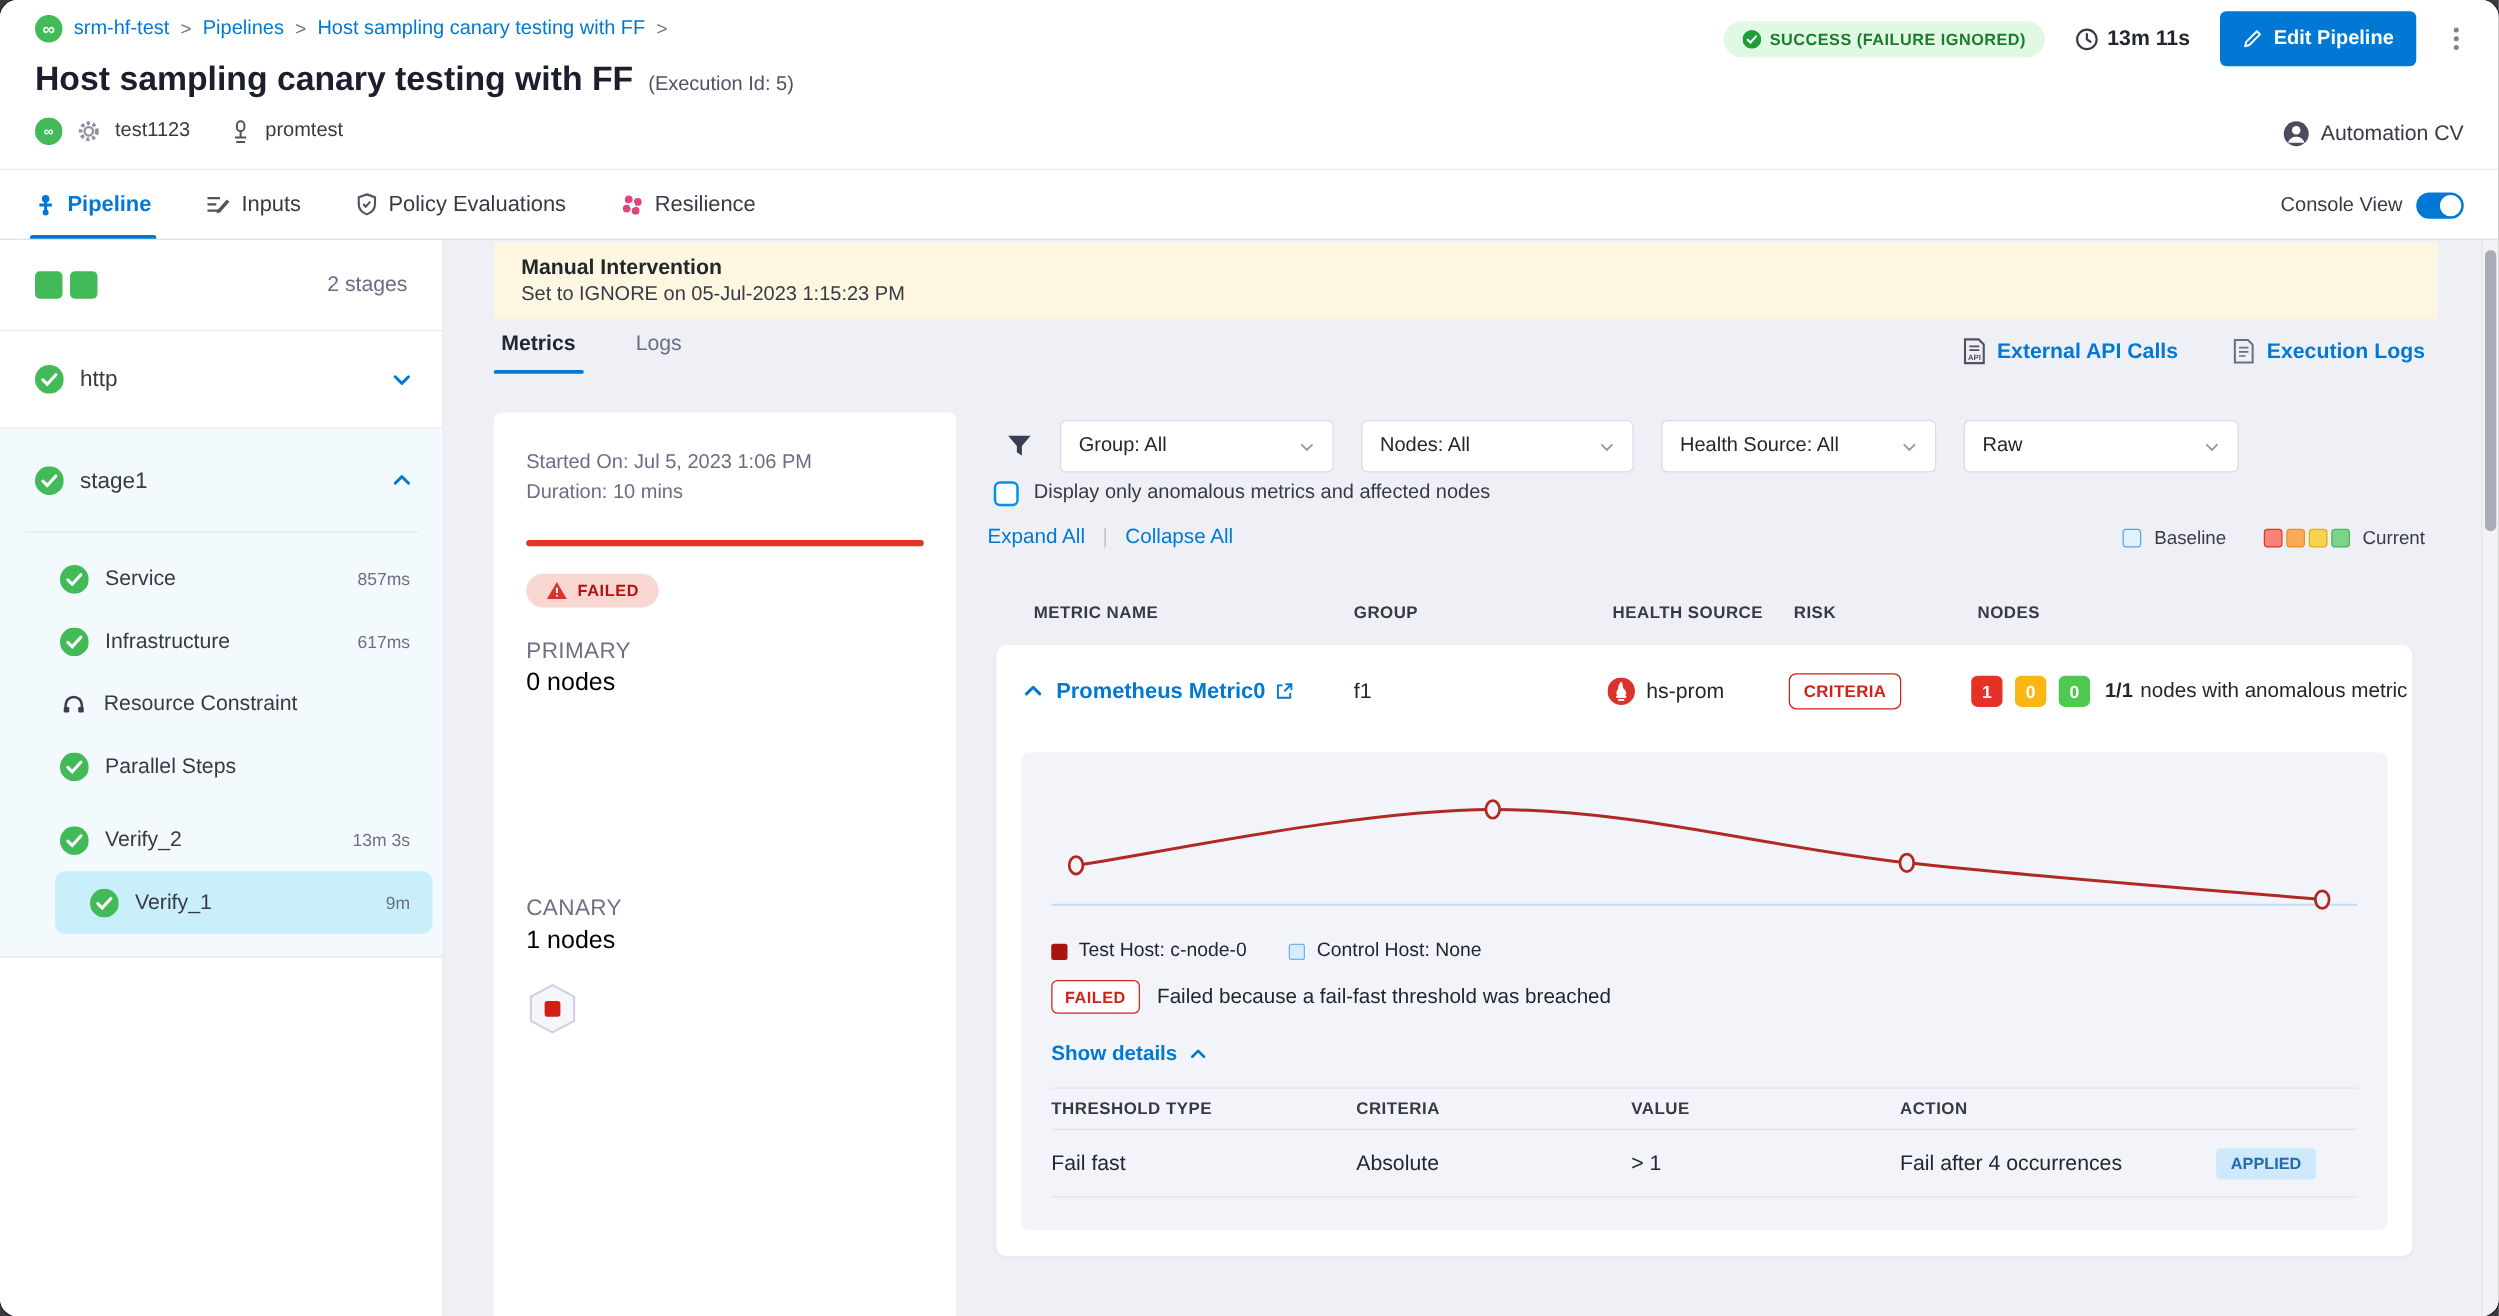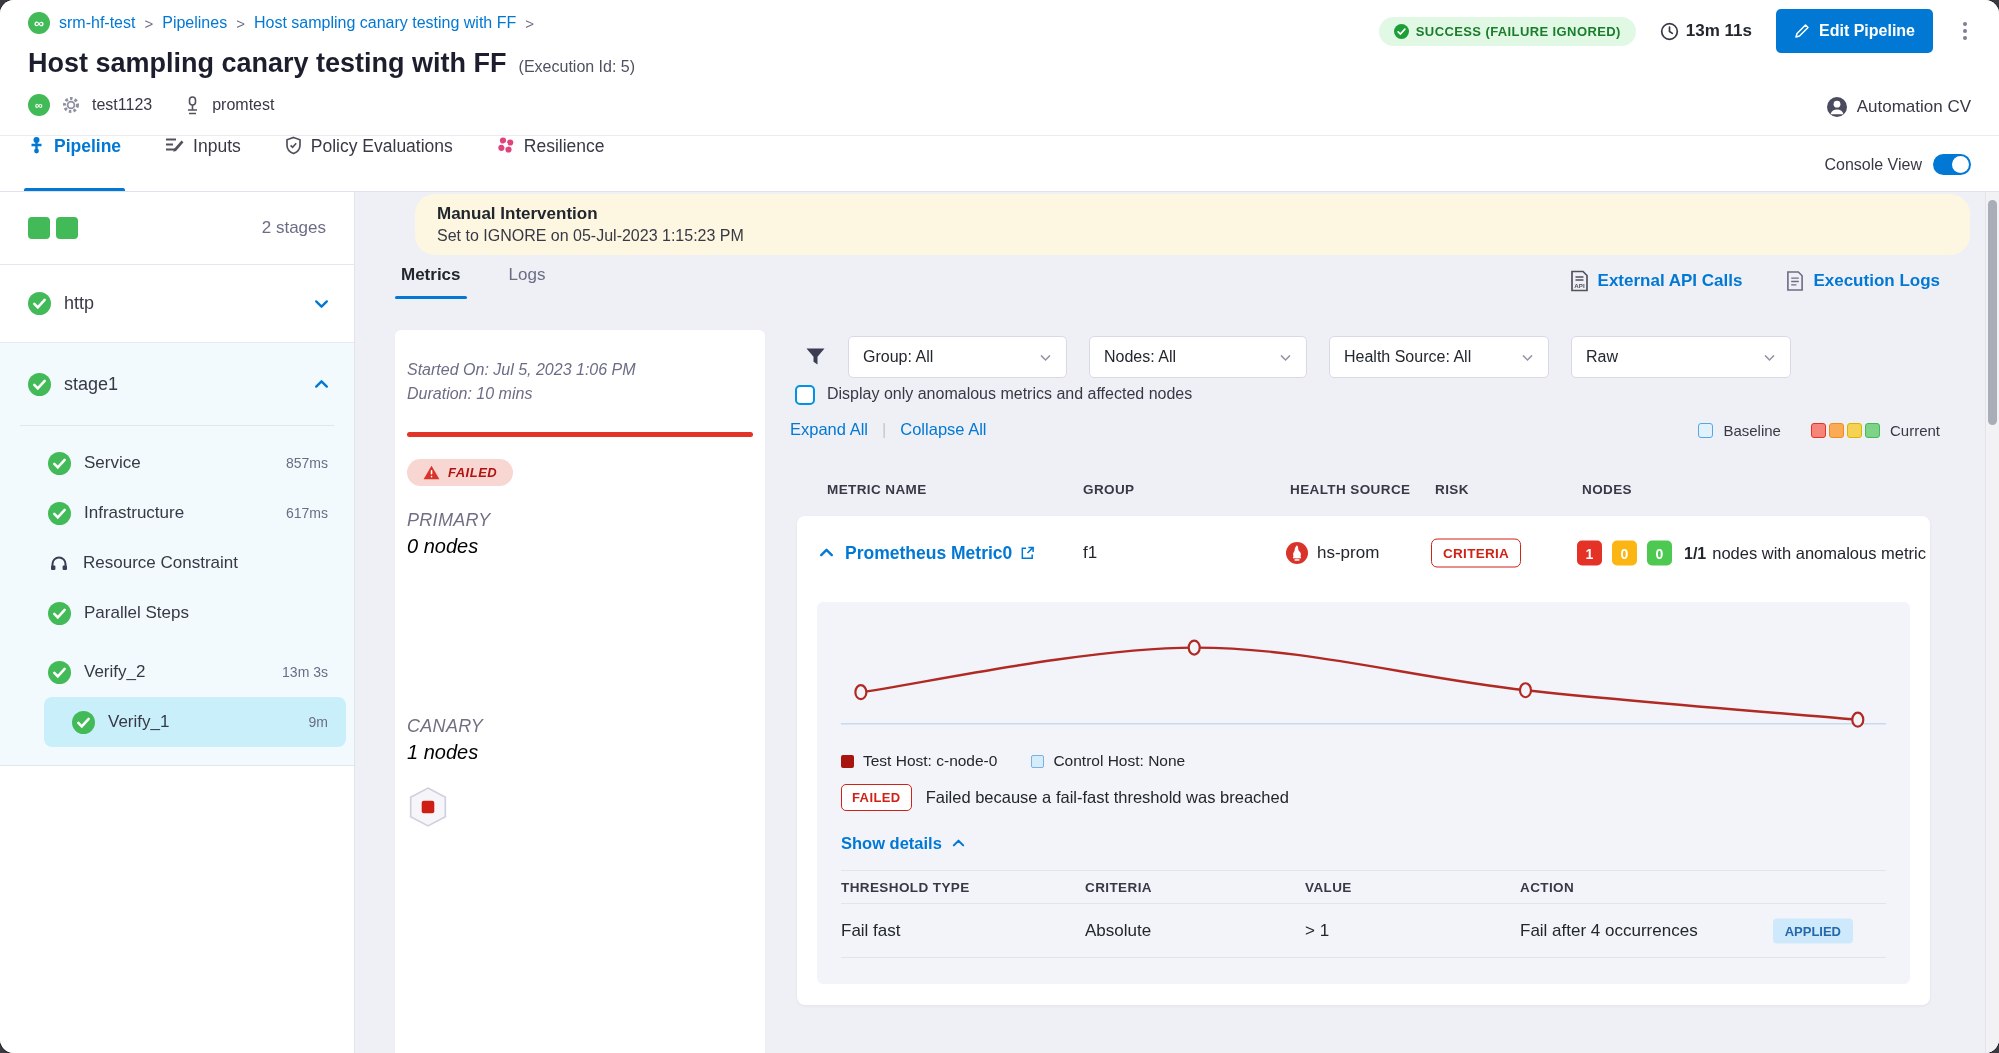--- a/index.html
+++ b/index.html
@@ -21,21 +21,21 @@
   .kebab i { width:4px; height:4px; border-radius:50%; background:#7d7f92; }
   .page-title-row { position:absolute; left:28px; top:48px; display:flex; align-items:baseline; gap:12px; }
   .page-title { font-size:27px; font-weight:700; color:#1c1e2d; }
   .exec-id { font-size:16px; color:#4f5162; }
   .meta-row { position:absolute; left:28px; top:94px; display:flex; align-items:center; gap:11px; font-size:16px; color:#383946; }
   .meta-gap { width:10px; }
   .user-chip { position:absolute; right:28px; top:96px; display:flex; align-items:center; gap:9px; font-size:17px; color:#383946; }
 
   
   .tabbar { position:absolute; left:0; top:135px; width:1999px; height:57px; background:#fff; border-top:1px solid #ebecf2; border-bottom:1px solid #e0e1ea; display:flex; align-items:center; padding-left:28px; gap:44px; }
-  .mtab { position:relative; height:100%; display:flex; gap:9px; font-size:17.5px; color:#383946; cursor:pointer; }
+  .mtab { position:relative; height:100%; display:flex; align-items:center; gap:9px; font-size:17.5px; color:#383946; cursor:pointer; }
   .mtab.active { color:#0278d5; font-weight:600; }
   .mtab.active:after { content:""; position:absolute; left:-4px; right:-4px; bottom:0; height:3px; background:#0278d5; border-radius:2px 2px 0 0; }
   .console-toggle { position:absolute; right:28px; top:0; height:57px; display:flex; align-items:center; gap:11px; font-size:16px; color:#383946; }
   .toggle { width:38px; height:21px; border-radius:11px; background:#0278d5; position:relative; cursor:pointer; }
   .toggle .knob { position:absolute; right:2px; top:2px; width:17px; height:17px; border-radius:50%; background:#fff; }
 
   
   .sidebar { position:absolute; left:0; top:192px; width:355px; height:861px; background:#fff; border-right:1px solid #e2e3ec; }
   .stage-count-row { height:73px; border-bottom:1px solid #e6e7ef; display:flex; align-items:center; padding:0 28px; }
   .sq { width:22px; height:22px; border-radius:4px; background:#42ba57; margin-right:6px; }
@@ -46,32 +46,32 @@
   .stage-section .stage-row { border-bottom:none; height:82px; }
   .stage-hairline { height:1px; background:#dcE8ef; margin:0 20px 12px 20px; }
   .step-row { height:50px; display:flex; align-items:center; gap:13px; padding:0 26px 0 48px; font-size:17px; color:#383946; cursor:pointer; }
   .step-row .dur { margin-left:auto; font-size:14px; color:#6b6d85; }
   .verify-block { margin-top:9px; }
   .step-row.verify { }
   .step-row.verify.selected { background:#c9f0fa; border-radius:8px; margin:0 8px 0 44px; padding-left:28px; padding-right:18px; }
 
   
   .main { position:absolute; left:355px; top:192px; width:1644px; height:861px; background:#eef0f5; }
-  .banner { position:absolute; left:40px; top:2px; width:1555px; height:61px; background:#fdf6e1; border-radius:20px; padding:10px 22px;margin-left:20px; }
+  .banner { position:absolute; left:40px; top:2px; width:1555px; height:61px; background:#fdf6e1; border-radius:0; padding:10px 22px; }
   .banner-title { font-size:17px; font-weight:700; color:#22272d; }
   .banner-sub { font-size:16px; color:#383946; margin-top:3px; }
   .panel-tabs { position:absolute; left:46px; top:73px; display:flex; gap:48px; }
   .ptab { font-size:17px; color:#6b6d85; padding-bottom:14px; position:relative; cursor:pointer; }
   .ptab.active { color:#22272d; font-weight:700; }
   .ptab.active:after { content:""; position:absolute; left:-6px; right:-6px; bottom:0; height:3px; background:#0278d5; border-radius:2px; }
   .log-links { position:absolute; right:59px; top:78px; display:flex; gap:44px; }
   .log-link { display:flex; align-items:center; gap:9px; font-size:17px; font-weight:700; color:#0278d5; cursor:pointer; }
 
   
-  .summary-card { position:absolute; left:40px; top:138px; width:370px; height:723px; background:#fff; border-radius:6px 6px 0 0; padding:28px 12px;font-style:italic; }
+  .summary-card { position:absolute; left:40px; top:138px; width:370px; height:723px; background:#fff; border-radius:6px 6px 0 0; padding:28px 26px; }
   .summary-line { font-size:16px; color:#6b6d85; line-height:24px; }
   .progress { margin-top:26px; height:5px; border-radius:3px; background:#e3342a; }
   .failed-pill { margin-top:22px; display:inline-flex; align-items:center; gap:8px; background:#f8d7d2; border-radius:999px; padding:6px 16px; font-size:13px; font-weight:800; letter-spacing:.5px; color:#b21212; }
   .group-label { margin-top:24px; font-size:18px; color:#6f7083; letter-spacing:.3px; }
   .group-nodes { margin-top:4px; font-size:20px; color:#000000; }
   .canary-block { margin-top:158px; }
   .hexwrap { margin-top:22px; }
 
   
   .rzone { position:absolute; left:435px; top:138px; width:1150px; height:723px; }

